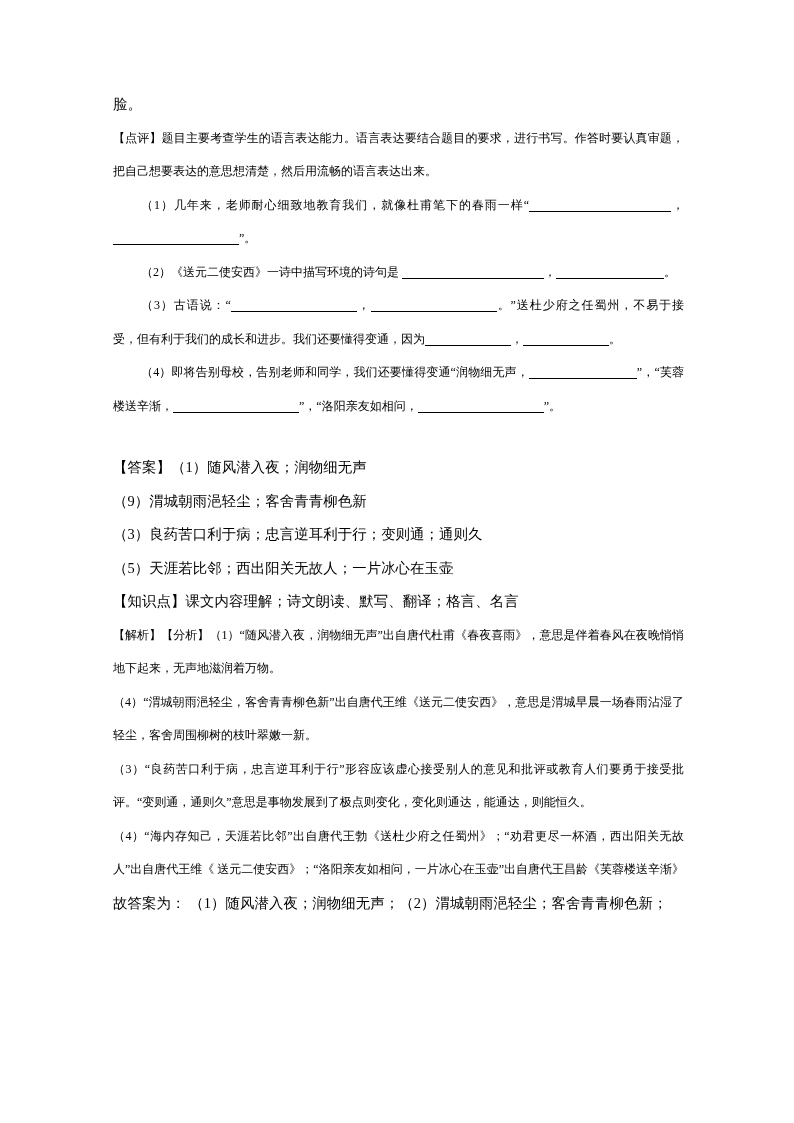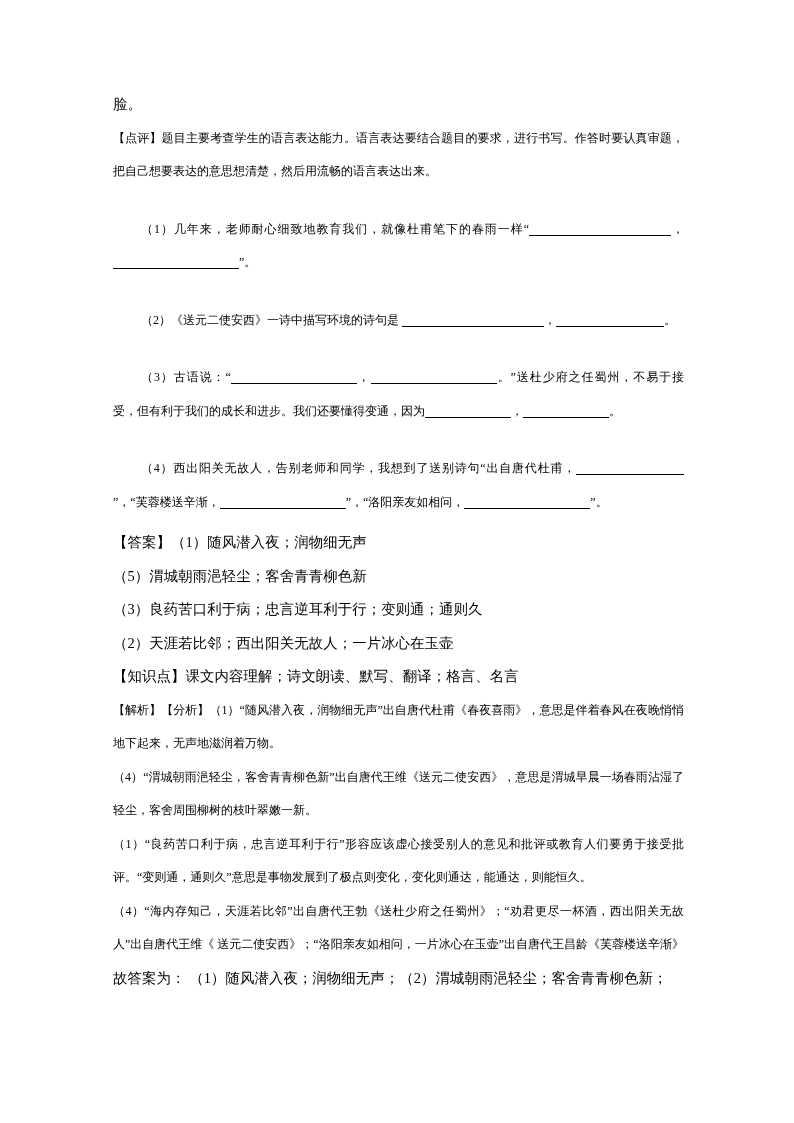--- a/index.html
+++ b/index.html
@@ -29,24 +29,23 @@
   }
   .block {
     font-size: 12px;
     line-height: 33.5px;
     text-align: justify;
     text-justify: inter-ideograph;
     font-family: Liberation Serif, serif;
   }
   .indent {
     text-indent: 28px;
-    margin-top: 24px;
   }
   .gap-before {
-    margin-top: 7px;
+    margin-top: 28px;
   }
   .blank {
     display: inline-block;
     border-bottom: 1.4px solid #000;
     vertical-align: -3px;
     height: 13px;
   }
   .b-sm { width: 86px; }
   .b-md { width: 108px; }
   .b-lg { width: 126px; }
@@ -61,35 +60,35 @@
 
   <div class="block"><span>【点评】</span><span>题目主要考查学生的语言表达能力。语言表达要结合题目的要求，进行书写。作答时要认真审题，把自己想要表达的意思想清楚，然后用流畅的语言表达出来。</span></div>
 
 
   <div class="block indent"><span>（1）</span><span>几年来，老师耐心细致地教育我们，就像杜甫笔下的春雨一样</span><span>“</span><span class="blank b-xl"></span><span>，</span><span class="blank b-lg"></span><span>”</span><span>。</span></div>
 
   <div class="block indent"><span>（2）</span><span>《送元二使安西》一诗中描写环境的诗句是</span>&nbsp;<span class="blank b-xl"></span><span>，</span><span class="blank b-md"></span><span>。</span></div>
 
   <div class="block indent"><span>（3）</span><span>古语说：</span><span>“</span><span class="blank b-lg"></span><span>，</span><span class="blank b-lg"></span><span>。</span><span>”</span><span>送杜少府之任蜀州，不易于接受，但有利于我们的成长和进步。我们还要懂得变通，因为</span><span class="blank b-sm"></span><span>，</span><span class="blank b-sm"></span><span>。</span></div>
 
-  <div class="block indent"><span>（4）</span><span>西出阳关无故人，告别老师和同学，我想到了送别诗句</span><span>“</span><span>出自唐代杜甫，</span><span class="blank b-md"></span><span>”</span><span>，</span><span>“</span><span>芙蓉楼送辛渐，</span><span class="blank b-lg"></span><span>”</span><span>，</span><span>“</span><span>洛阳亲友如相问，</span><span class="blank b-lg"></span><span>”</span><span>。</span></div>
+  <div class="block indent"><span>（4）</span><span>即将告别母校，告别老师和同学，我们还要懂得变通</span><span>“</span><span>润物细无声，</span><span class="blank b-md"></span><span>”</span><span>，</span><span>“</span><span>芙蓉楼送辛渐，</span><span class="blank b-lg"></span><span>”</span><span>，</span><span>“</span><span>洛阳亲友如相问，</span><span class="blank b-lg"></span><span>”</span><span>。</span></div>
 
   <div class="line gap-before"><span>【答案】</span><span>（1）随风潜入夜；润物细无声</span></div>
 
-  <div class="line">（5）渭城朝雨浥轻尘；客舍青青柳色新</div>
+  <div class="line">（9）渭城朝雨浥轻尘；客舍青青柳色新</div>
 
   <div class="line">（3）良药苦口利于病；忠言逆耳利于行；变则通；通则久</div>
 
-  <div class="line">（2）天涯若比邻；西出阳关无故人；一片冰心在玉壶</div>
+  <div class="line">（5）天涯若比邻；西出阳关无故人；一片冰心在玉壶</div>
 
   <div class="line"><span>【知识点】</span><span>课文内容理解；诗文朗读、默写、翻译；格言、名言</span></div>
 
   <div class="block"><span>【解析】【分析】</span><span>（1）“随风潜入夜，润物细无声”出自唐代杜甫《春夜喜雨》，意思是伴着春风在夜晚悄悄地下起来，无声地滋润着万物。</span></div>
 
   <div class="block">（4）“渭城朝雨浥轻尘，客舍青青柳色新”出自唐代王维《送元二使安西》，意思是渭城早晨一场春雨沾湿了轻尘，客舍周围柳树的枝叶翠嫩一新。</div>
 
-  <div class="block">（1）“良药苦口利于病，忠言逆耳利于行”形容应该虚心接受别人的意见和批评或教育人们要勇于接受批评。“变则通，通则久”意思是事物发展到了极点则变化，变化则通达，能通达，则能恒久。</div>
+  <div class="block">（3）“良药苦口利于病，忠言逆耳利于行”形容应该虚心接受别人的意见和批评或教育人们要勇于接受批评。“变则通，通则久”意思是事物发展到了极点则变化，变化则通达，能通达，则能恒久。</div>
 
   <div class="block">（4）“海内存知己，天涯若比邻”出自唐代王勃《送杜少府之任蜀州》；“劝君更尽一杯酒，西出阳关无故人”出自唐代王维《 送元二使安西》；“洛阳亲友如相问，一片冰心在玉壶”出自唐代王昌龄《芙蓉楼送辛渐》</div>
 
   <div class="line">故答案为： （1）随风潜入夜；润物细无声；（2）渭城朝雨浥轻尘；客舍青青柳色新；</div>
 
 </div>
 
 </body></html>

